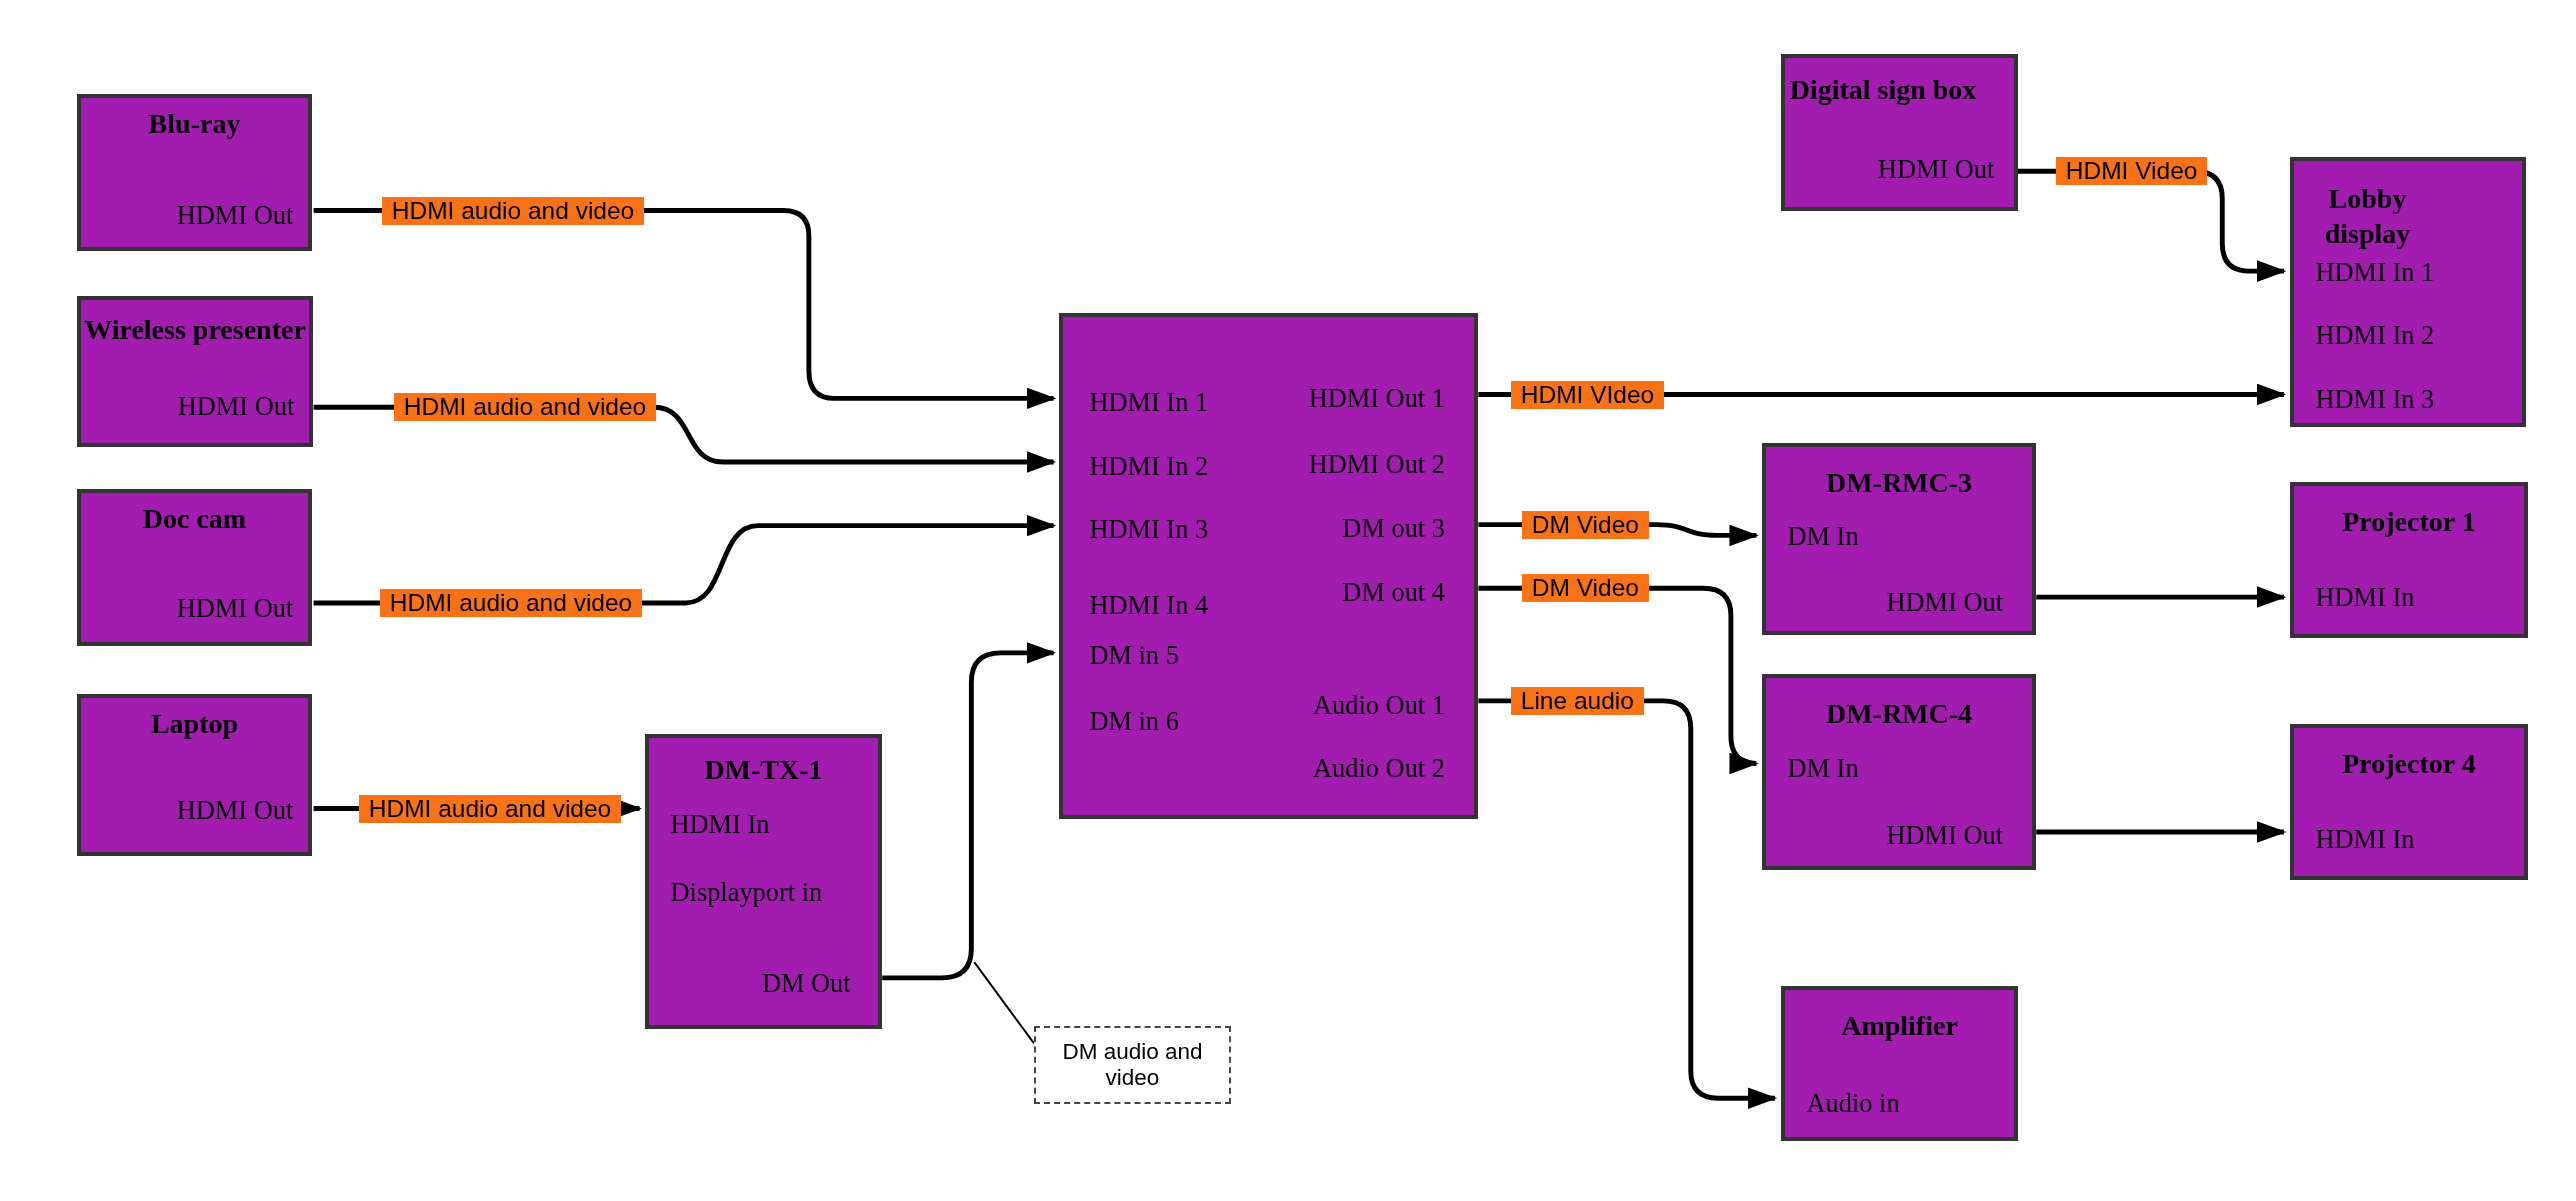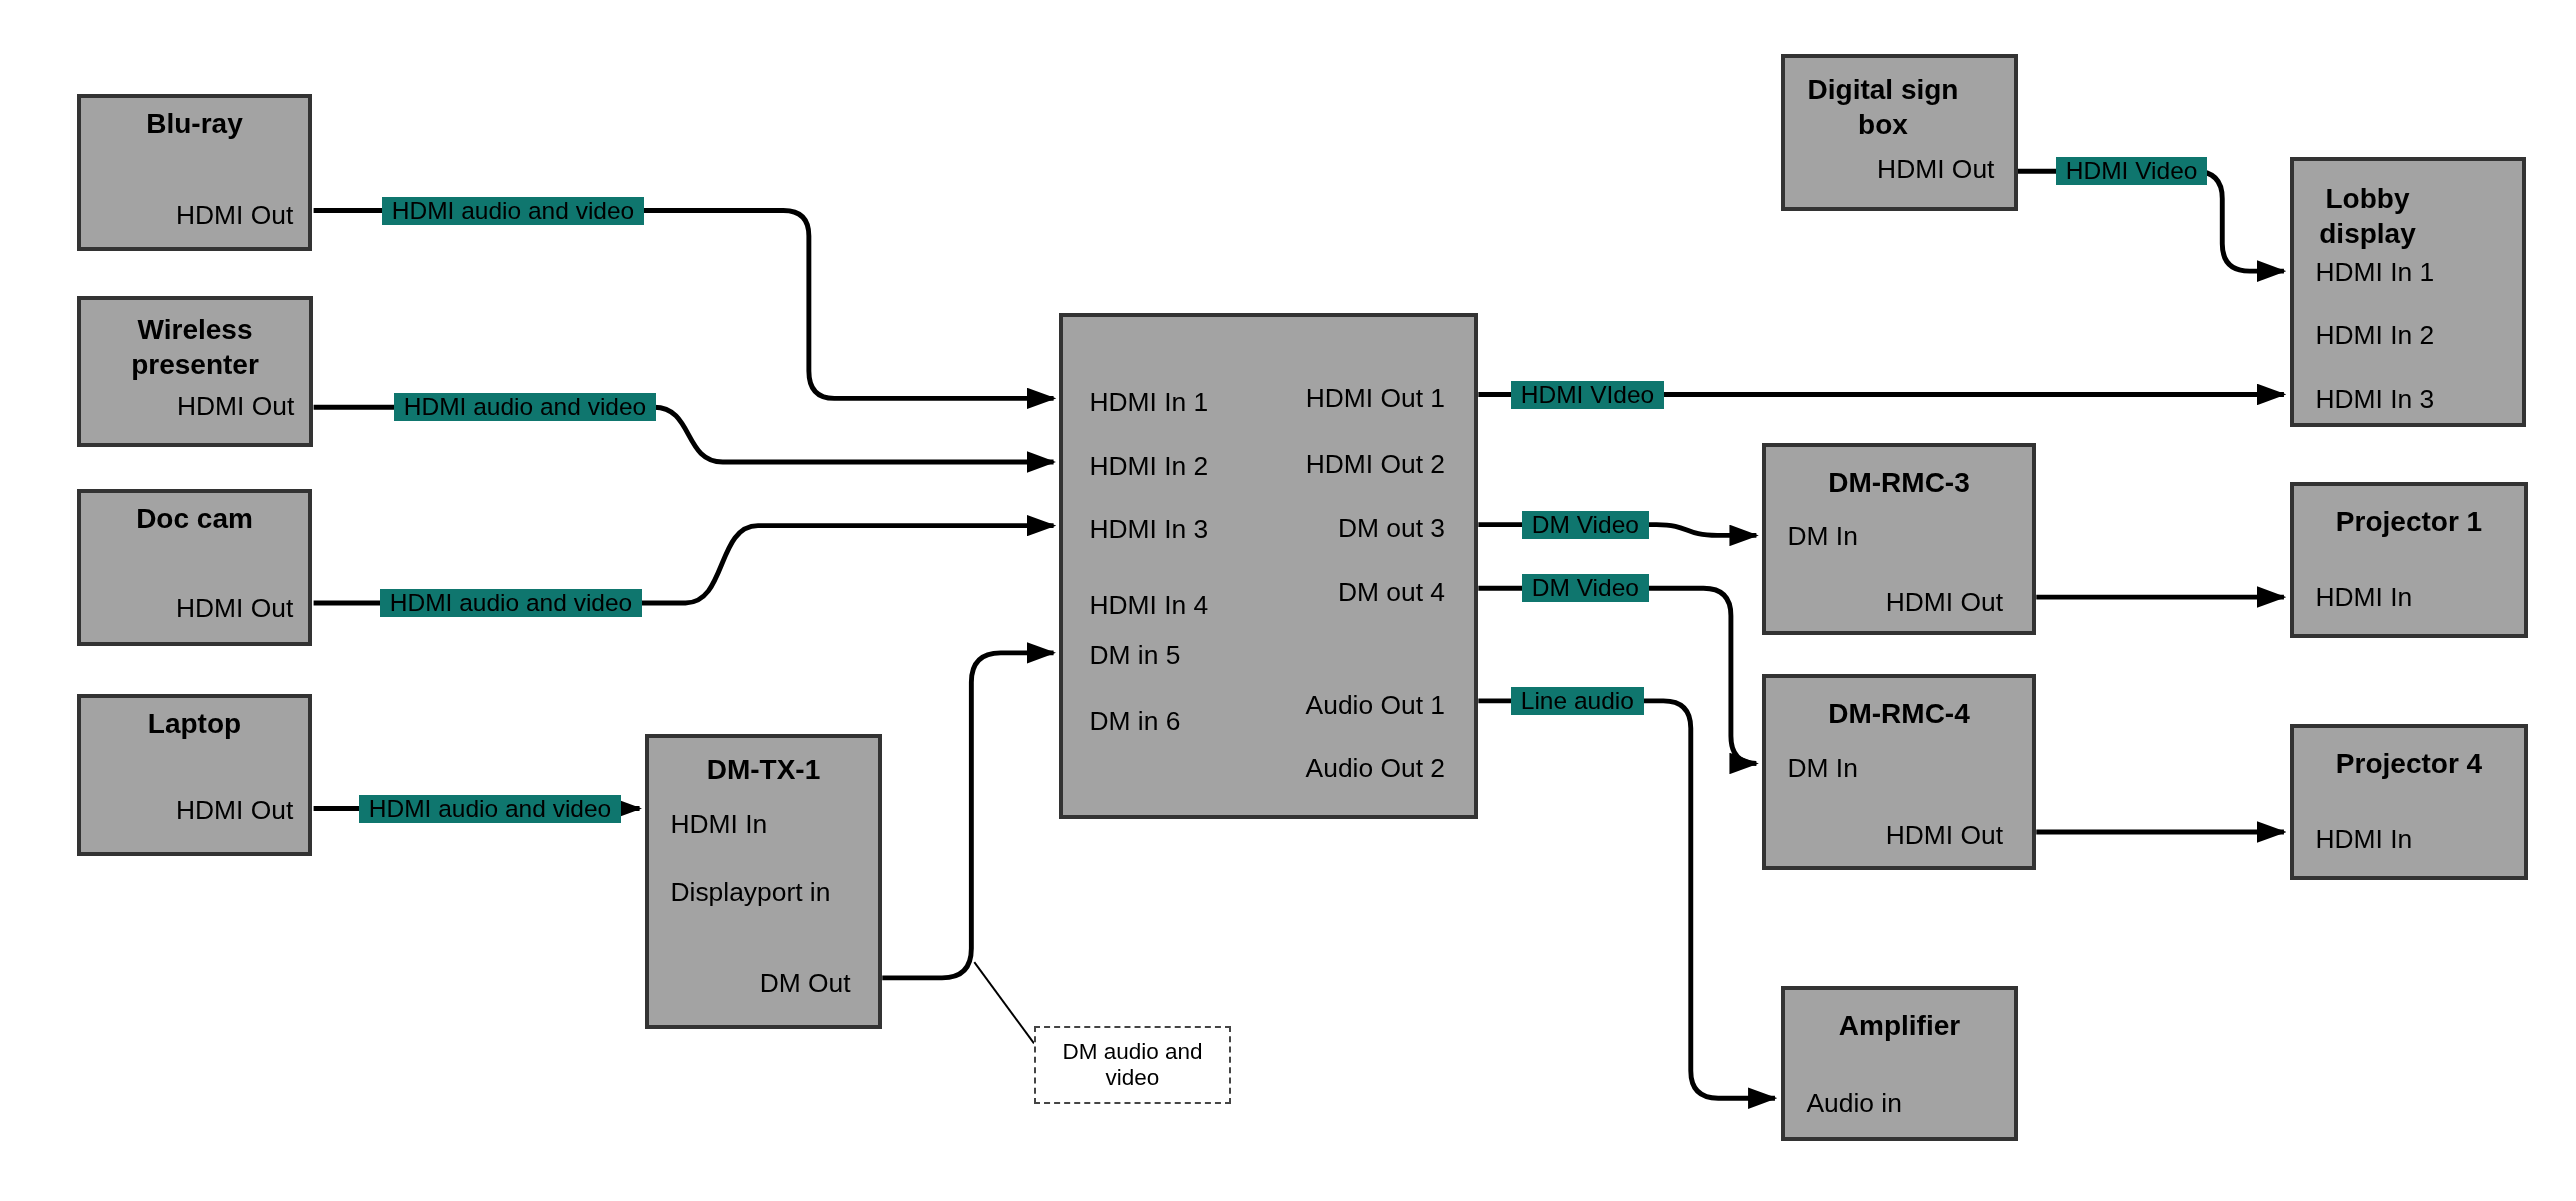--- a/index.html
+++ b/index.html
@@ -7,23 +7,24 @@
     position:relative;
     width:2576px;height:1201px;
     background:#ffffff;
     font-family:"Liberation Sans", sans-serif;
     color:#000;
     overflow:hidden;
   }
   #wires{position:absolute;left:0;top:0;width:2576px;height:1201px;}
   .node{
     position:absolute;
-    background:#a3a3a3;
+    background:#a21caf;
     border:4.9px solid #333333;
     box-sizing:border-box;
+    font-family:Liberation Serif, serif;
   }
   .node-title{
     position:absolute;left:0;right:0;
     text-align:center;
     font-size:28px;font-weight:bold;line-height:35px;
     color:#000;
   }
   .node-title.narrow{left:auto;right:auto;margin:0 auto;width:100%;}
   .port{
     position:absolute;
@@ -34,21 +35,21 @@
   }
   .port.left{left:21.5px;}
   .port.right{right:14.7px;text-align:center;}
   .dm8 .port.left{left:26.4px;}
   .dm8 .port.right{right:29px;}
   .rmc .port.right{right:29px;}
   .tx .port.right{right:27.4px;}
   .lbl{
     position:absolute;
     transform:translateY(-50%);
-    background:#0f766e;
+    background:#f97316;
     font-size:24.5px;line-height:28px;
     padding:0 9.8px;
     white-space:nowrap;
     color:#000;
   }
   .note{
     position:absolute;
     left:1034px;top:1026px;width:197px;height:78px;
     border:2px dashed #444;
     box-sizing:border-box;

